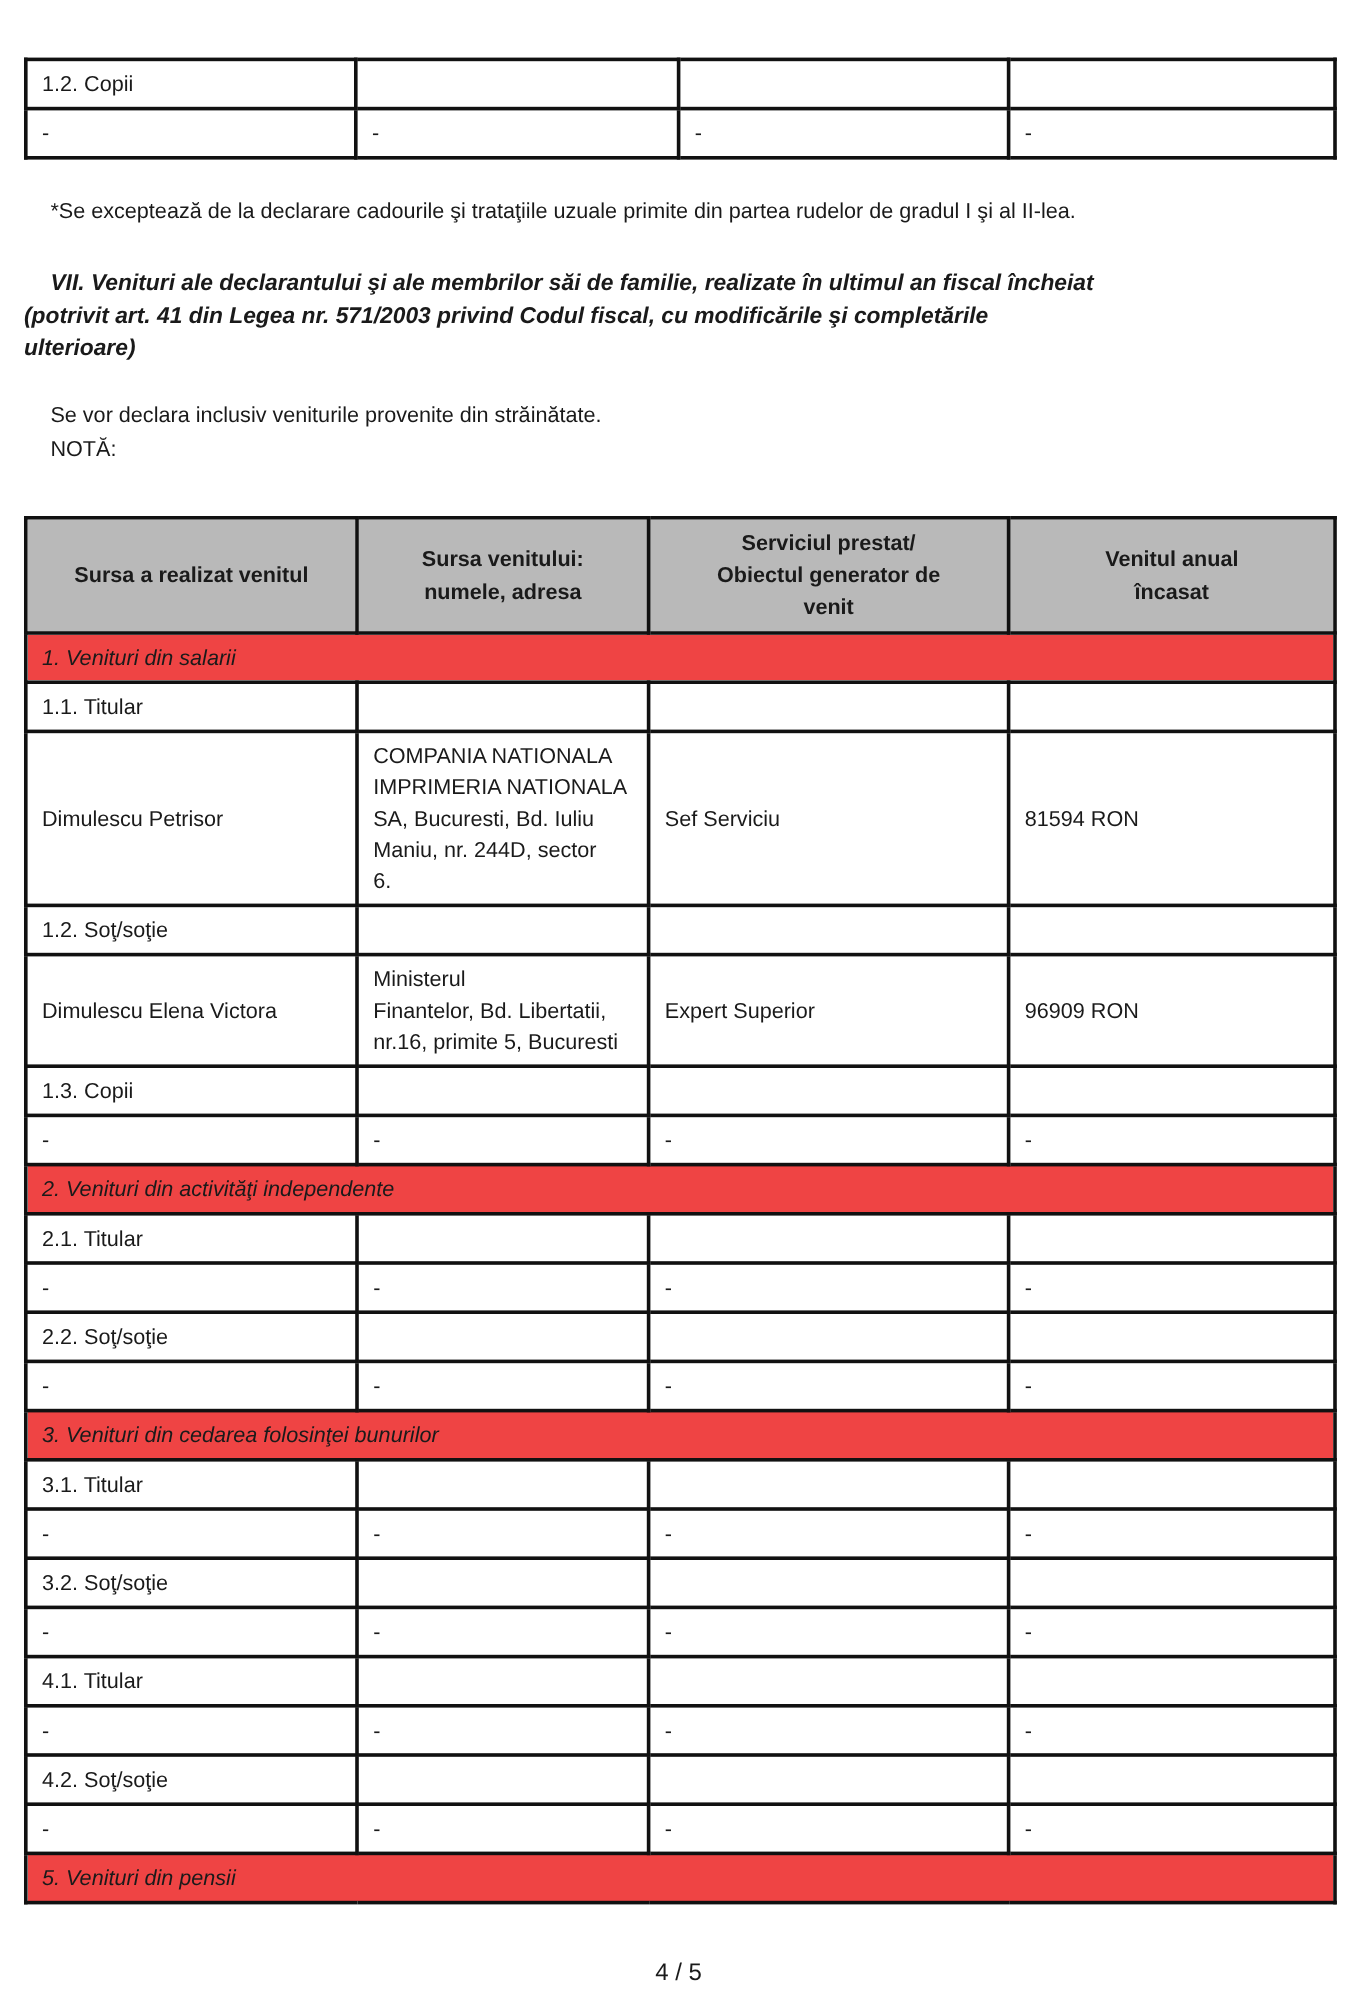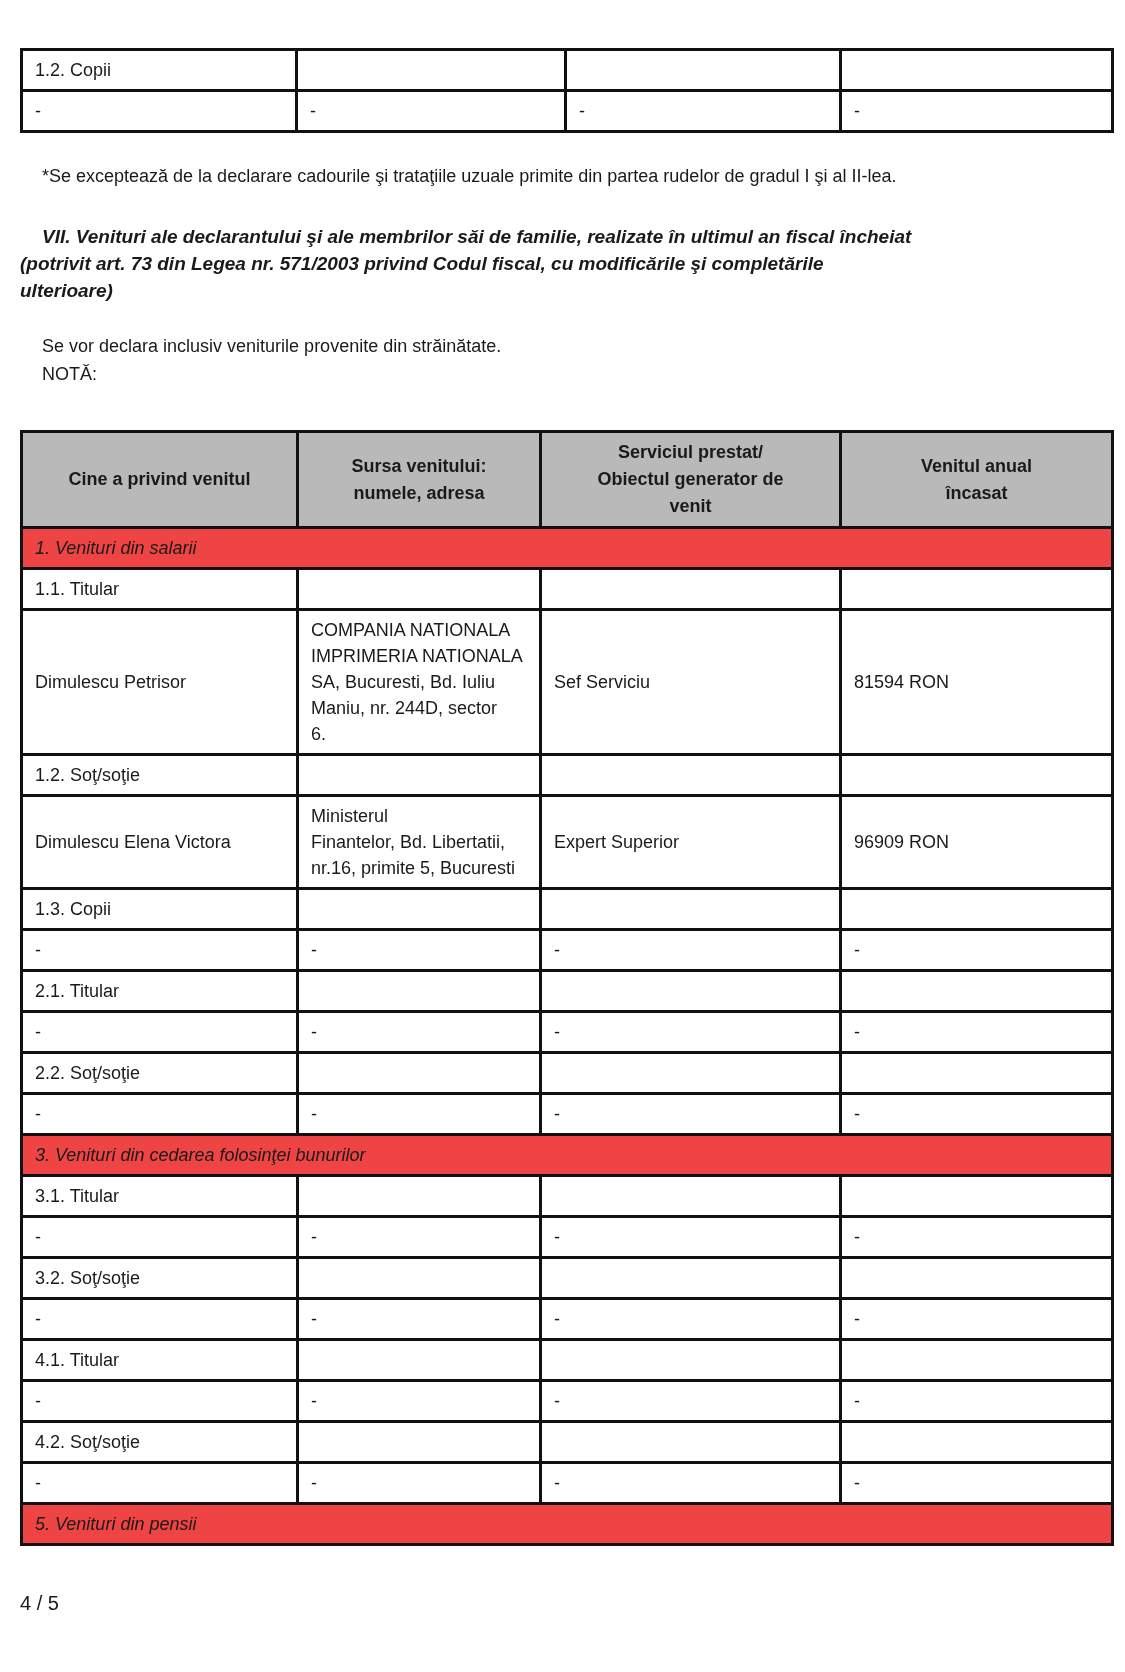--- a/index.html
+++ b/index.html
@@ -57,21 +57,21 @@
   }
   .heading .l0 { padding-left: 22px; }
   .nota {
     margin: 28px 0 0 22px;
     font-size: 18px;
     line-height: 28px;
   }
   .income-table { margin-top: 42px; }
   .page-number {
     margin-top: 45px;
-    text-align: left;
+    text-align: center;
     font-size: 20px;
     line-height: 24px;
   }
 </style>
 </head>
 <body>
 
 <div class="page">
 
   <table class="tbl top-table">
@@ -94,39 +94,39 @@
           <td class="pre">-</td>
           <td class="pre">-</td>
         </tr>
       </tbody>
   </table>
 
   <p class="gift-note">*Se exceptează de la declarare cadourile şi trataţiile uzuale primite din partea rudelor de gradul I şi al II-lea.</p>
 
   <div class="heading">
     <div class="l0">VII. Venituri ale declarantului şi ale membrilor săi de familie, realizate în ultimul an fiscal încheiat</div>
-    <div class="l1">(potrivit art. 73 din Legea nr. 571/2003 privind Codul fiscal, cu modificările şi completările</div>
+    <div class="l1">(potrivit art. 41 din Legea nr. 571/2003 privind Codul fiscal, cu modificările şi completările</div>
     <div class="l2">ulterioare)</div>
   </div>
 
   <div class="nota">
     <div>Se vor declara inclusiv veniturile provenite din străinătate.</div>
     <div>NOTĂ:</div>
   </div>
 
   <table class="tbl income-table">
     <colgroup>
       <col style="width:276px">
         <col style="width:243px">
         <col style="width:300px">
         <col style="width:272px">
     </colgroup>
     <thead>
       <tr>
-        <th>Cine a privind venitul</th>
+        <th>Sursa a realizat venitul</th>
         <th>Sursa venitului:
 numele, adresa</th>
         <th>Serviciul prestat/
 Obiectul generator de
 venit</th>
         <th>Venitul anual
 încasat</th>
       </tr>
     </thead>
     <tbody>
@@ -168,20 +168,23 @@
           <td></td>
           <td></td>
           <td></td>
         </tr>
         <tr class="dash">
           <td class="pre">-</td>
           <td class="pre">-</td>
           <td class="pre">-</td>
           <td class="pre">-</td>
         </tr>
+        <tr class="section">
+          <td colspan="4">2. Venituri din activităţi independente</td>
+        </tr>
         <tr class="label">
           <td>2.1. Titular</td>
           <td></td>
           <td></td>
           <td></td>
         </tr>
         <tr class="dash">
           <td class="pre">-</td>
           <td class="pre">-</td>
           <td class="pre">-</td>

